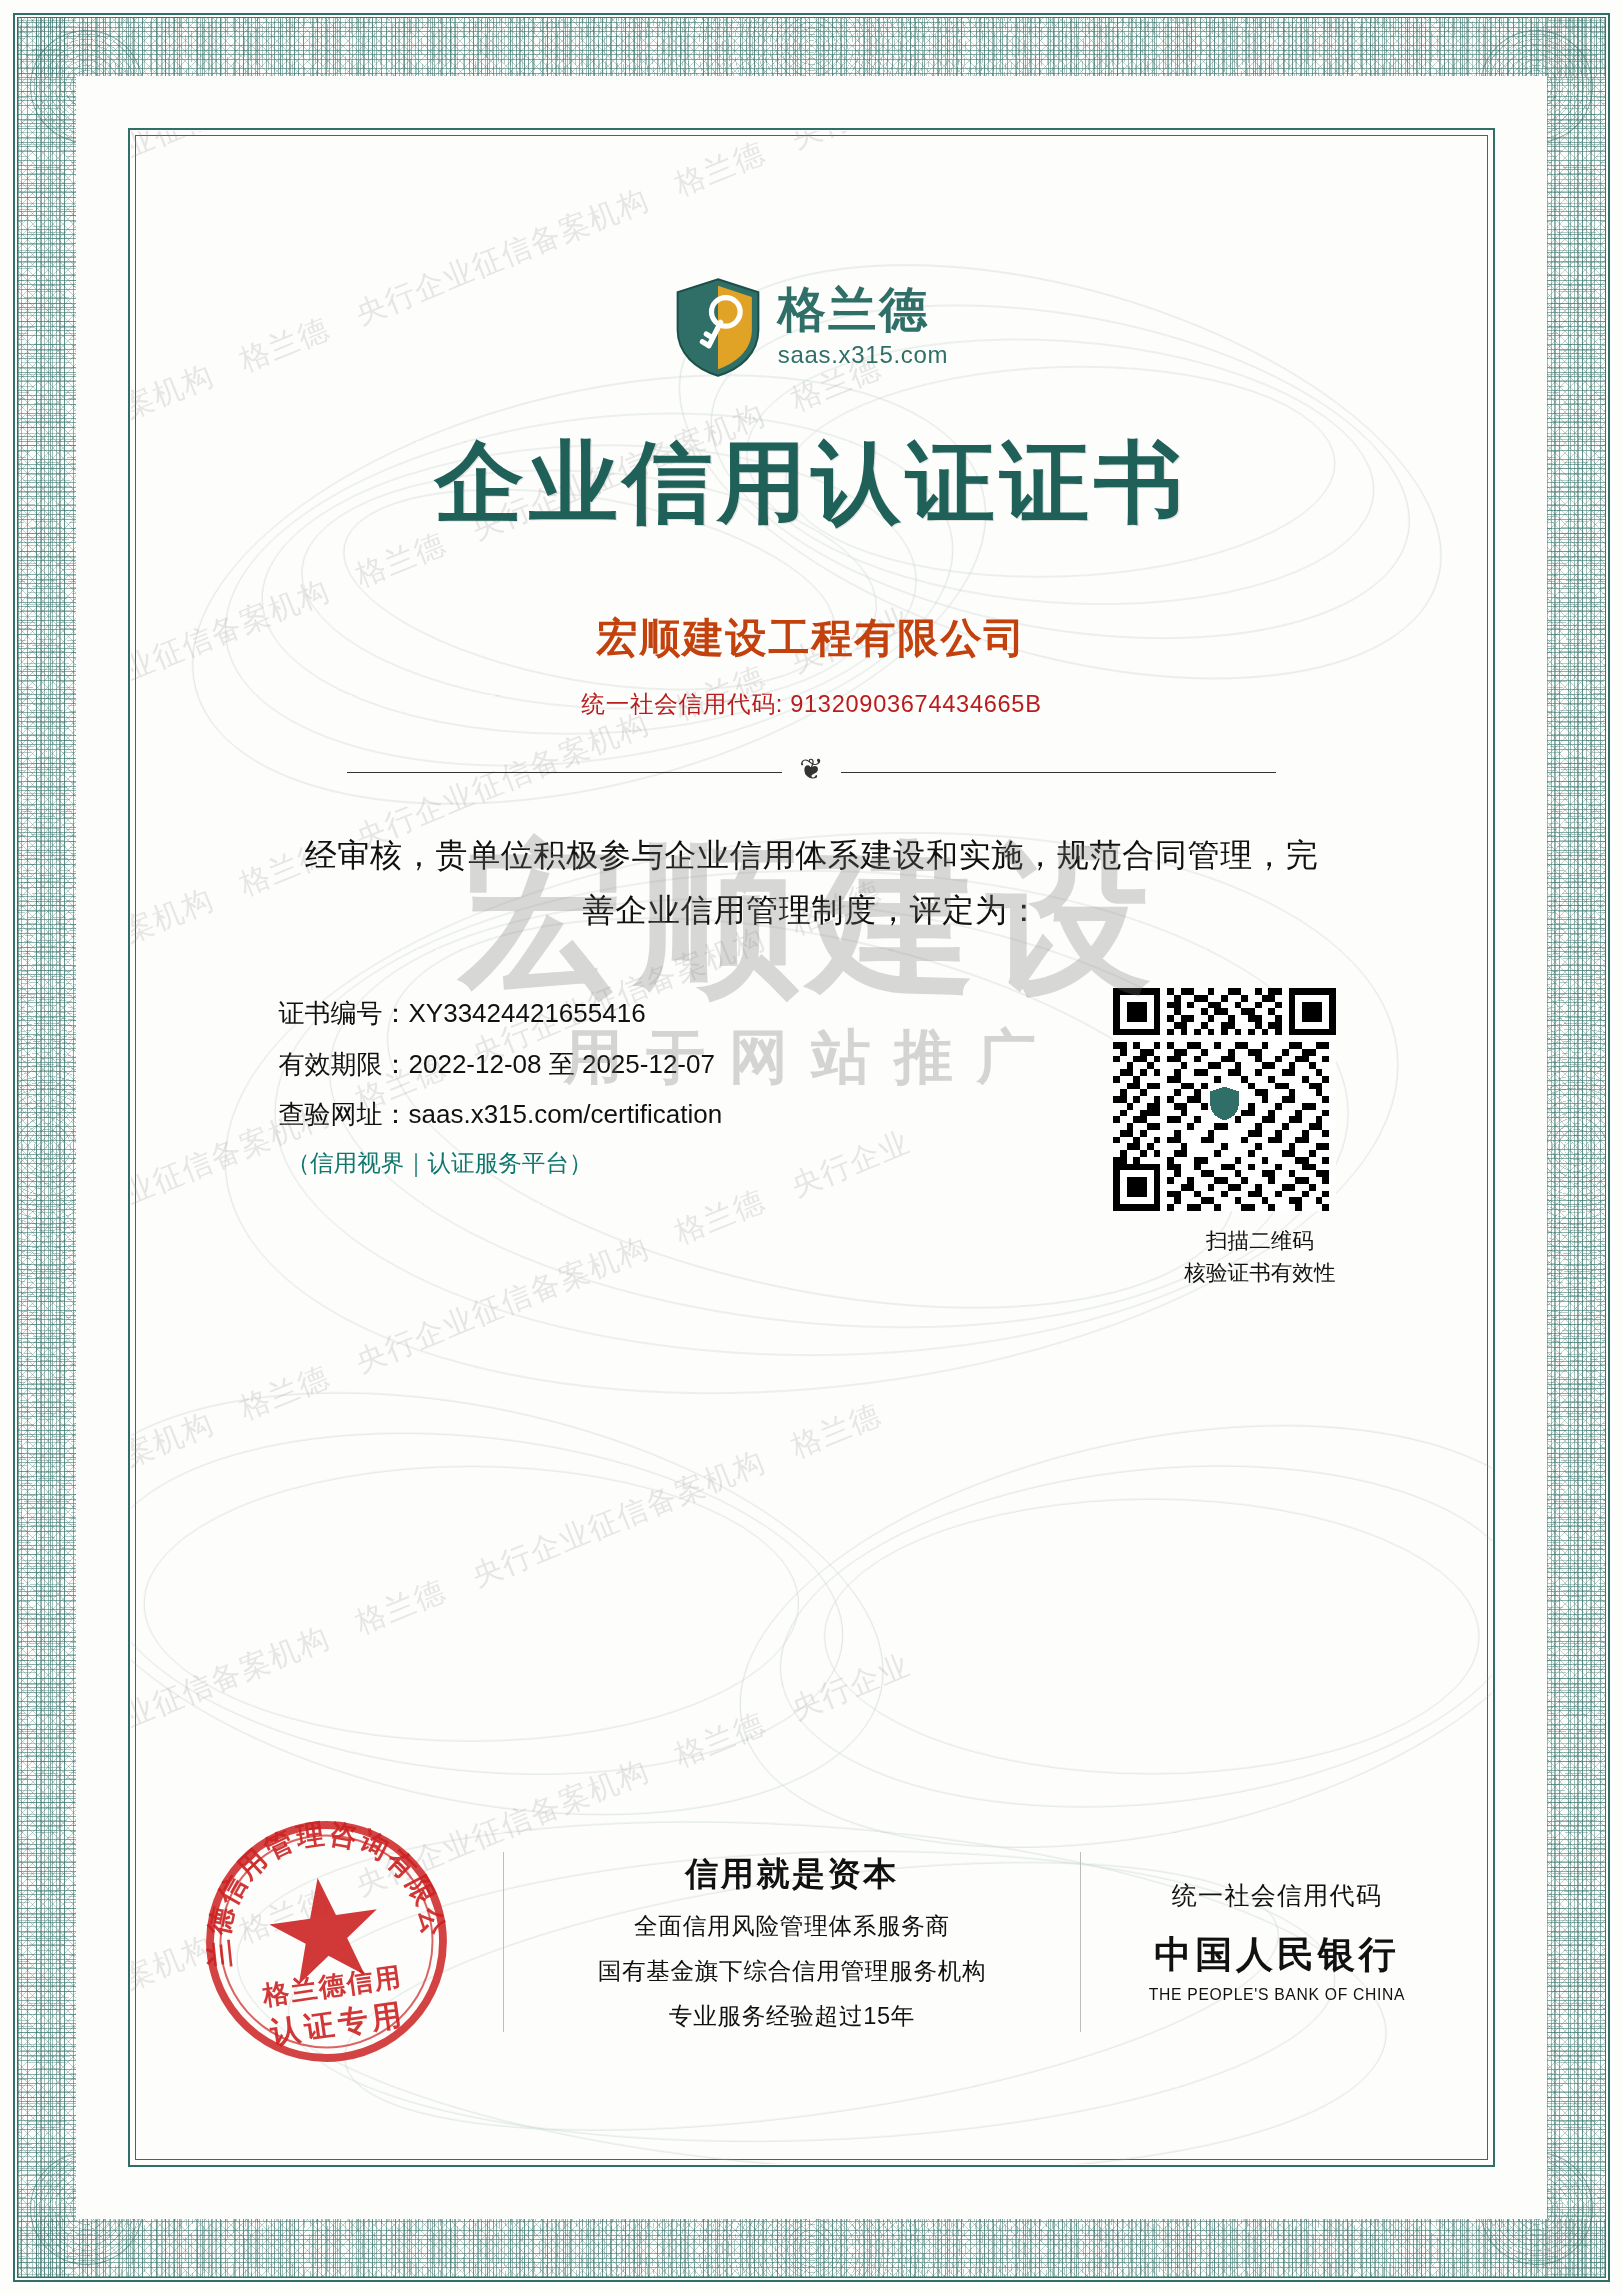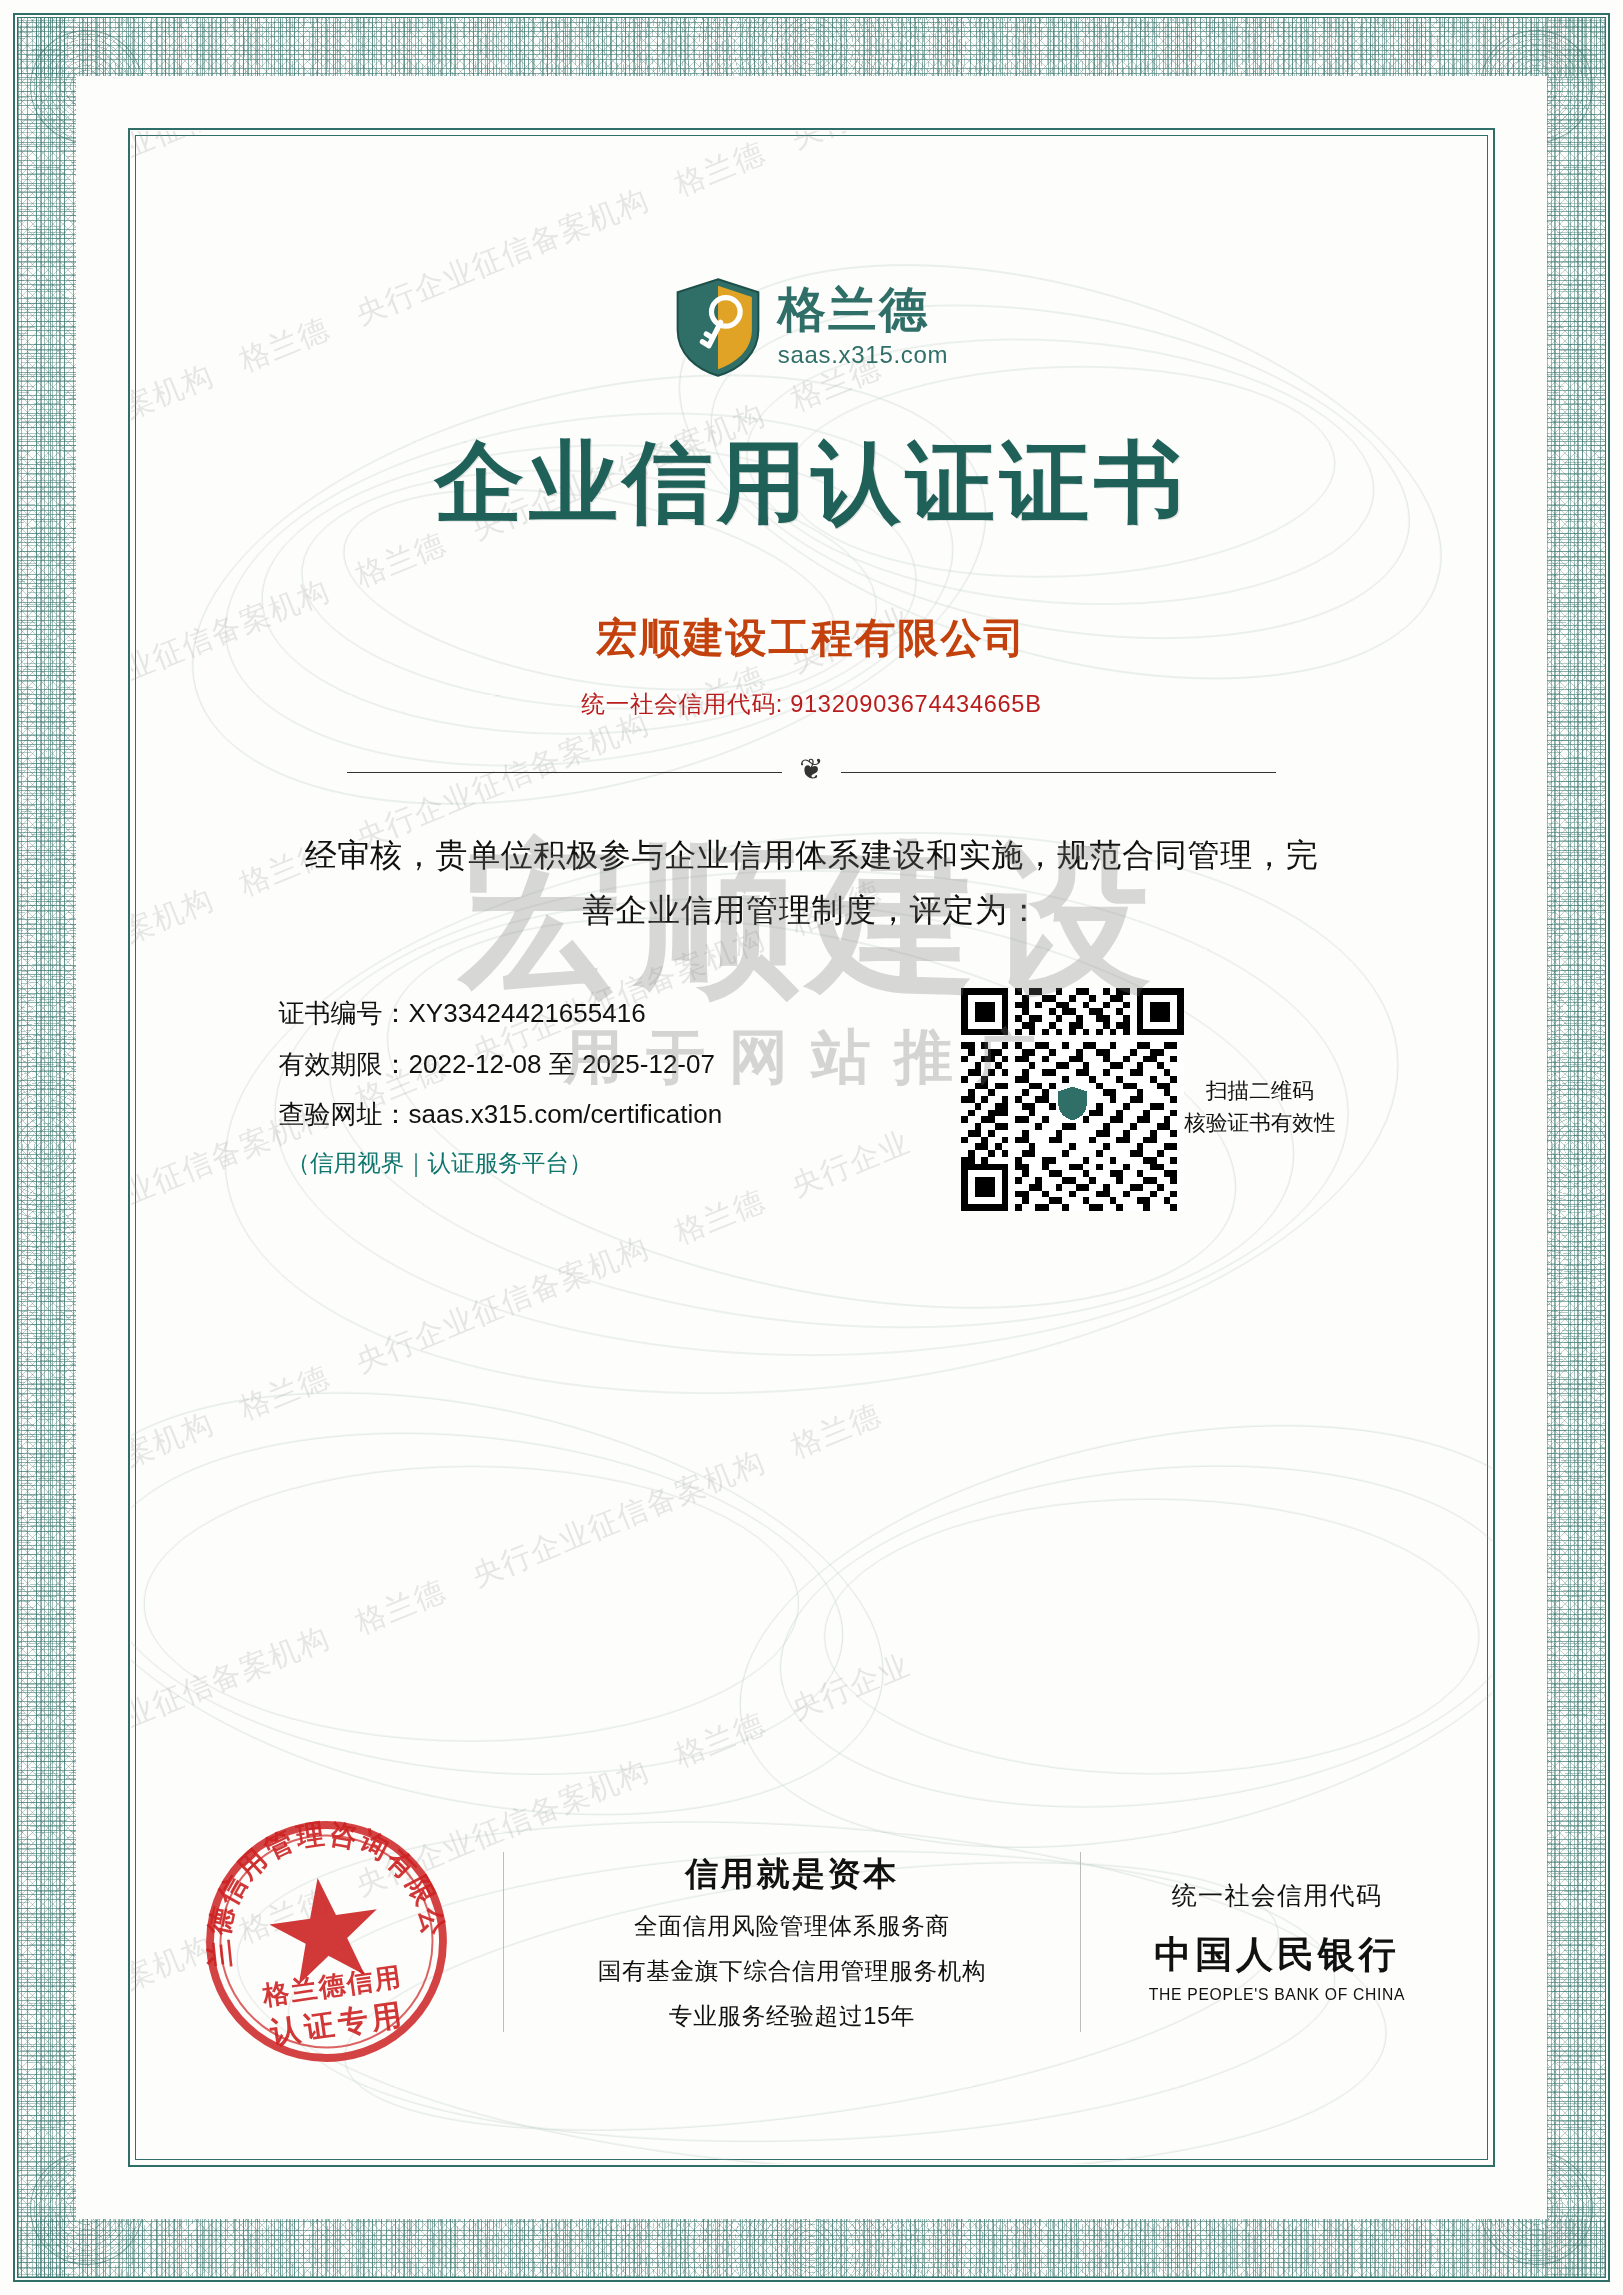--- a/index.html
+++ b/index.html
@@ -224,21 +224,22 @@
   }
   .details-left .row { white-space: nowrap; }
   .details-left .sub {
     font-size: 23.6px;
     color: #0f766e;
     padding-left: 7.9px;
   }
 
   .qr-block {
     display: flex;
-    align-items: center;
+    flex-direction: column;
+    align-items: flex-end;
     padding-right: 39px;
   }
   .qr-canvas {
     width: 223px; height: 223px;
     background: #fff;
     position: relative;
   }
   .qr-caption {
     margin-top: 14.4px;
     font-size: 21.6px;

